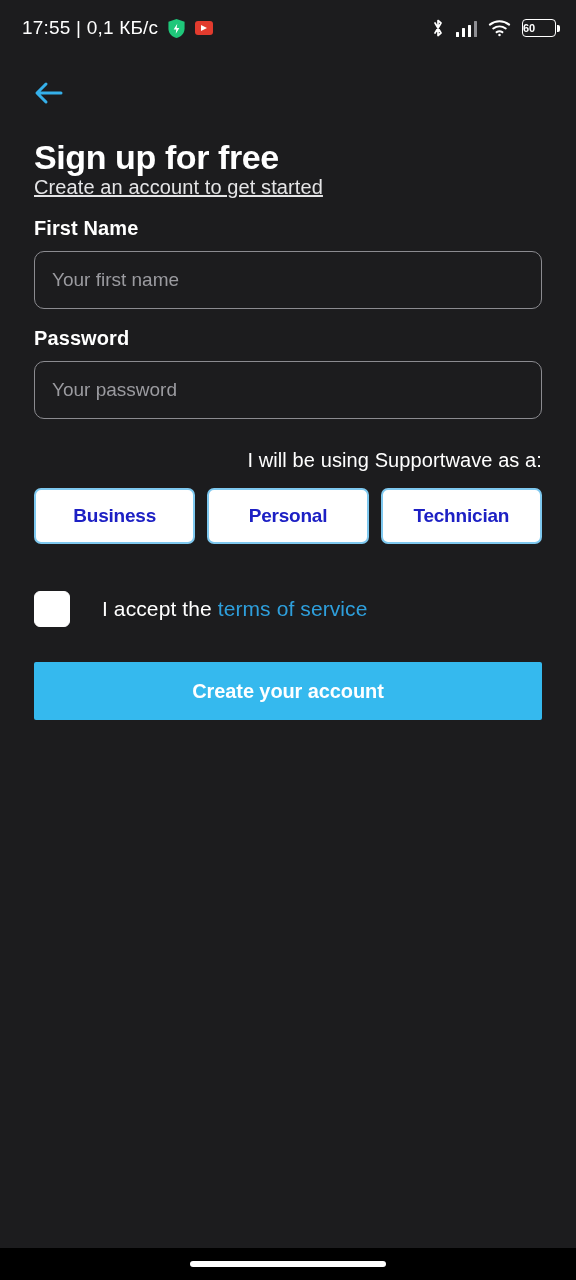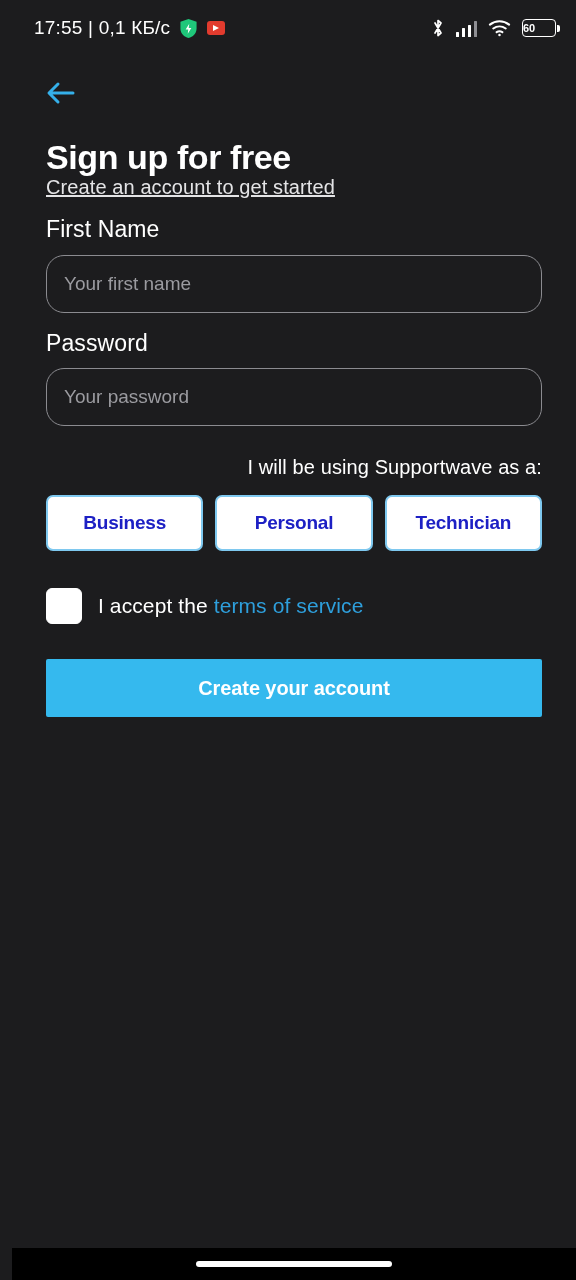--- a/index.html
+++ b/index.html
@@ -8,21 +8,21 @@
     width:576px; height:1280px;
     background:#000;
     font-family:"Liberation Sans", sans-serif;
     overflow:hidden;
   }
 
   #screen {
     position:relative;
     width:576px; height:1280px;
     background:#1c1c1e;
-    display:flex; flex-direction:column;padding-left:12px;
+    display:flex; flex-direction:column;
   }
 
   
   .statusbar {
     height:56px; flex:0 0 56px;
     display:flex; align-items:center;
     padding:0 20px 0 22px;
     background:#1c1c1e;
     color:#ffffff;
   }
@@ -84,29 +84,29 @@
     letter-spacing:-.4px; line-height:1.12;
     margin-top:16px;
   }
   .page-subtitle {
     font-size:20px; font-weight:400; color:#e4e4e6;
     letter-spacing:.1px;text-decoration:underline;
   }
 
   .field { margin-top:17px; }
   .field-label {
-    font-size:23px; font-weight:400; color:#ffffff;
+    font-size:20px; font-weight:700; color:#ffffff;
     letter-spacing:.1px; line-height:1.2;
   }
   .field-input {
     margin-top:11px;
     width:100%; height:58px;
     background:#1c1c1e;
     border:1.6px solid #8b8b90;
-    border-radius:18px;
+    border-radius:10px;
     color:#ffffff;
     font-family:"Liberation Sans", sans-serif;
     font-size:19px;
     padding:0 17px;
     outline:none;
   }
   .field-input::placeholder { color:#9b9ba0; opacity:1; }
 
   .role-question {
     font-size:20px; font-weight:400; color:#ffffff;
@@ -125,22 +125,22 @@
     color:#1d20c4;
     font-family:"Liberation Sans", sans-serif;
     font-size:19px; font-weight:700;
     letter-spacing:-.2px;
     cursor:pointer;
     display:flex; align-items:center; justify-content:center;
     white-space:nowrap;
   }
 
   .terms-row {
-    display:flex; align-items:center; gap:16px;
-    margin-top:37px;
+    display:flex; align-items:center; gap:32px;
+    margin-top:47px;
   }
   .checkbox {
     width:36px; height:36px; flex:0 0 36px;
     background:#ffffff; border-radius:6px;
     border:1px solid #ffffff; cursor:pointer;
   }
   .terms-text {
     font-size:21px; color:#ffffff; letter-spacing:.1px;
   }
   .terms-link {

